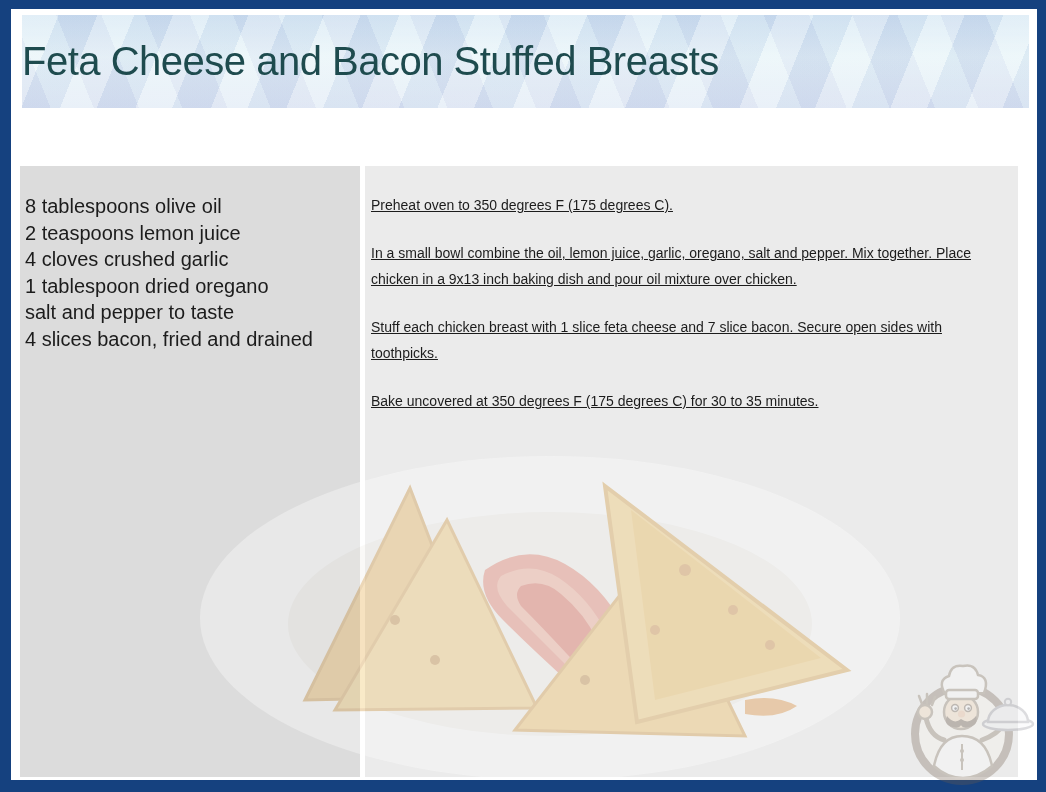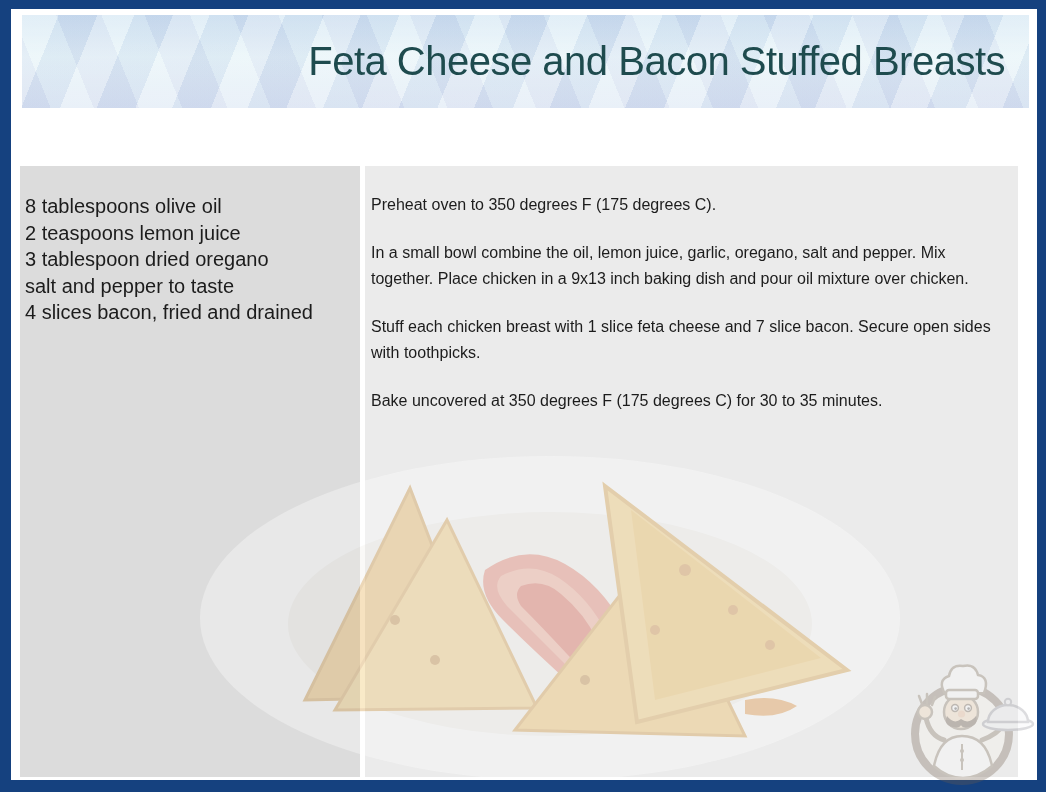--- a/index.html
+++ b/index.html
@@ -38,21 +38,20 @@
         rgba(196,186,224,0.15) 40px 82px),
       linear-gradient(180deg,
         var(--banner-top) 0%,
         var(--banner-mid) 45%,
         var(--banner-bottom) 100%);
   }
   .banner-title{
     position:absolute;
     right:24px; left:0; top:0; bottom:0;
     line-height:93px;
-    text-align:right;
     font-size:40px;
     letter-spacing:-0.5px;
     color:var(--title-text);
     white-space:nowrap;
   }
   
   .heading-badge{
     position:absolute;
     top:118px; height:39px;
     font-size:28px;
@@ -78,22 +77,23 @@
     left:9px; width:340px;
     background:var(--ingredients-bg);
     padding:27px 8px 0 5px;
     font-size:20px;
     line-height:26.5px;
   }
   .col-directions{
     left:354px; width:653px;
     background:var(--directions-bg);
     padding:26px 14px 0 6px;
-    font-size:16px;
+    font-size:14px;
     line-height:26px;
+    text-decoration:underline;
   }
   .col-directions p{margin-bottom:22px;}
   
   .food-photo{
     position:absolute;
     left:174px; top:391px;
     width:750px; height:386px;
     opacity:0.34;
     pointer-events:none;
     z-index:5;
@@ -117,21 +117,22 @@
     <div class="banner-title">Feta Cheese and Bacon Stuffed Breasts</div>
   </div>
 
   <div class="heading-badge badge-ingredients">Ingredients</div>
 
   <div class="heading-badge badge-directions">Directions</div>
 
   <div class="col-body col-ingredients">
     <div>8 tablespoons olive oil</div>
     <div>2 teaspoons lemon juice</div>
-    <div>3 tablespoon dried oregano</div>
+    <div>4 cloves crushed garlic</div>
+    <div>1 tablespoon dried oregano</div>
     <div>salt and pepper to taste</div>
     <div>4 slices bacon, fried and drained</div>
   </div>
 
   <div class="col-body col-directions">
     <p>Preheat oven to 350 degrees F (175 degrees C).</p>
     <p>In a small bowl combine the oil, lemon juice, garlic, oregano, salt and pepper. Mix together. Place chicken in a 9x13 inch baking dish and pour oil mixture over chicken.</p>
     <p>Stuff each chicken breast with 1 slice feta cheese and 7 slice bacon. Secure open sides with toothpicks.</p>
     <p>Bake uncovered at 350 degrees F (175 degrees C) for 30 to 35 minutes.</p>
   </div>

